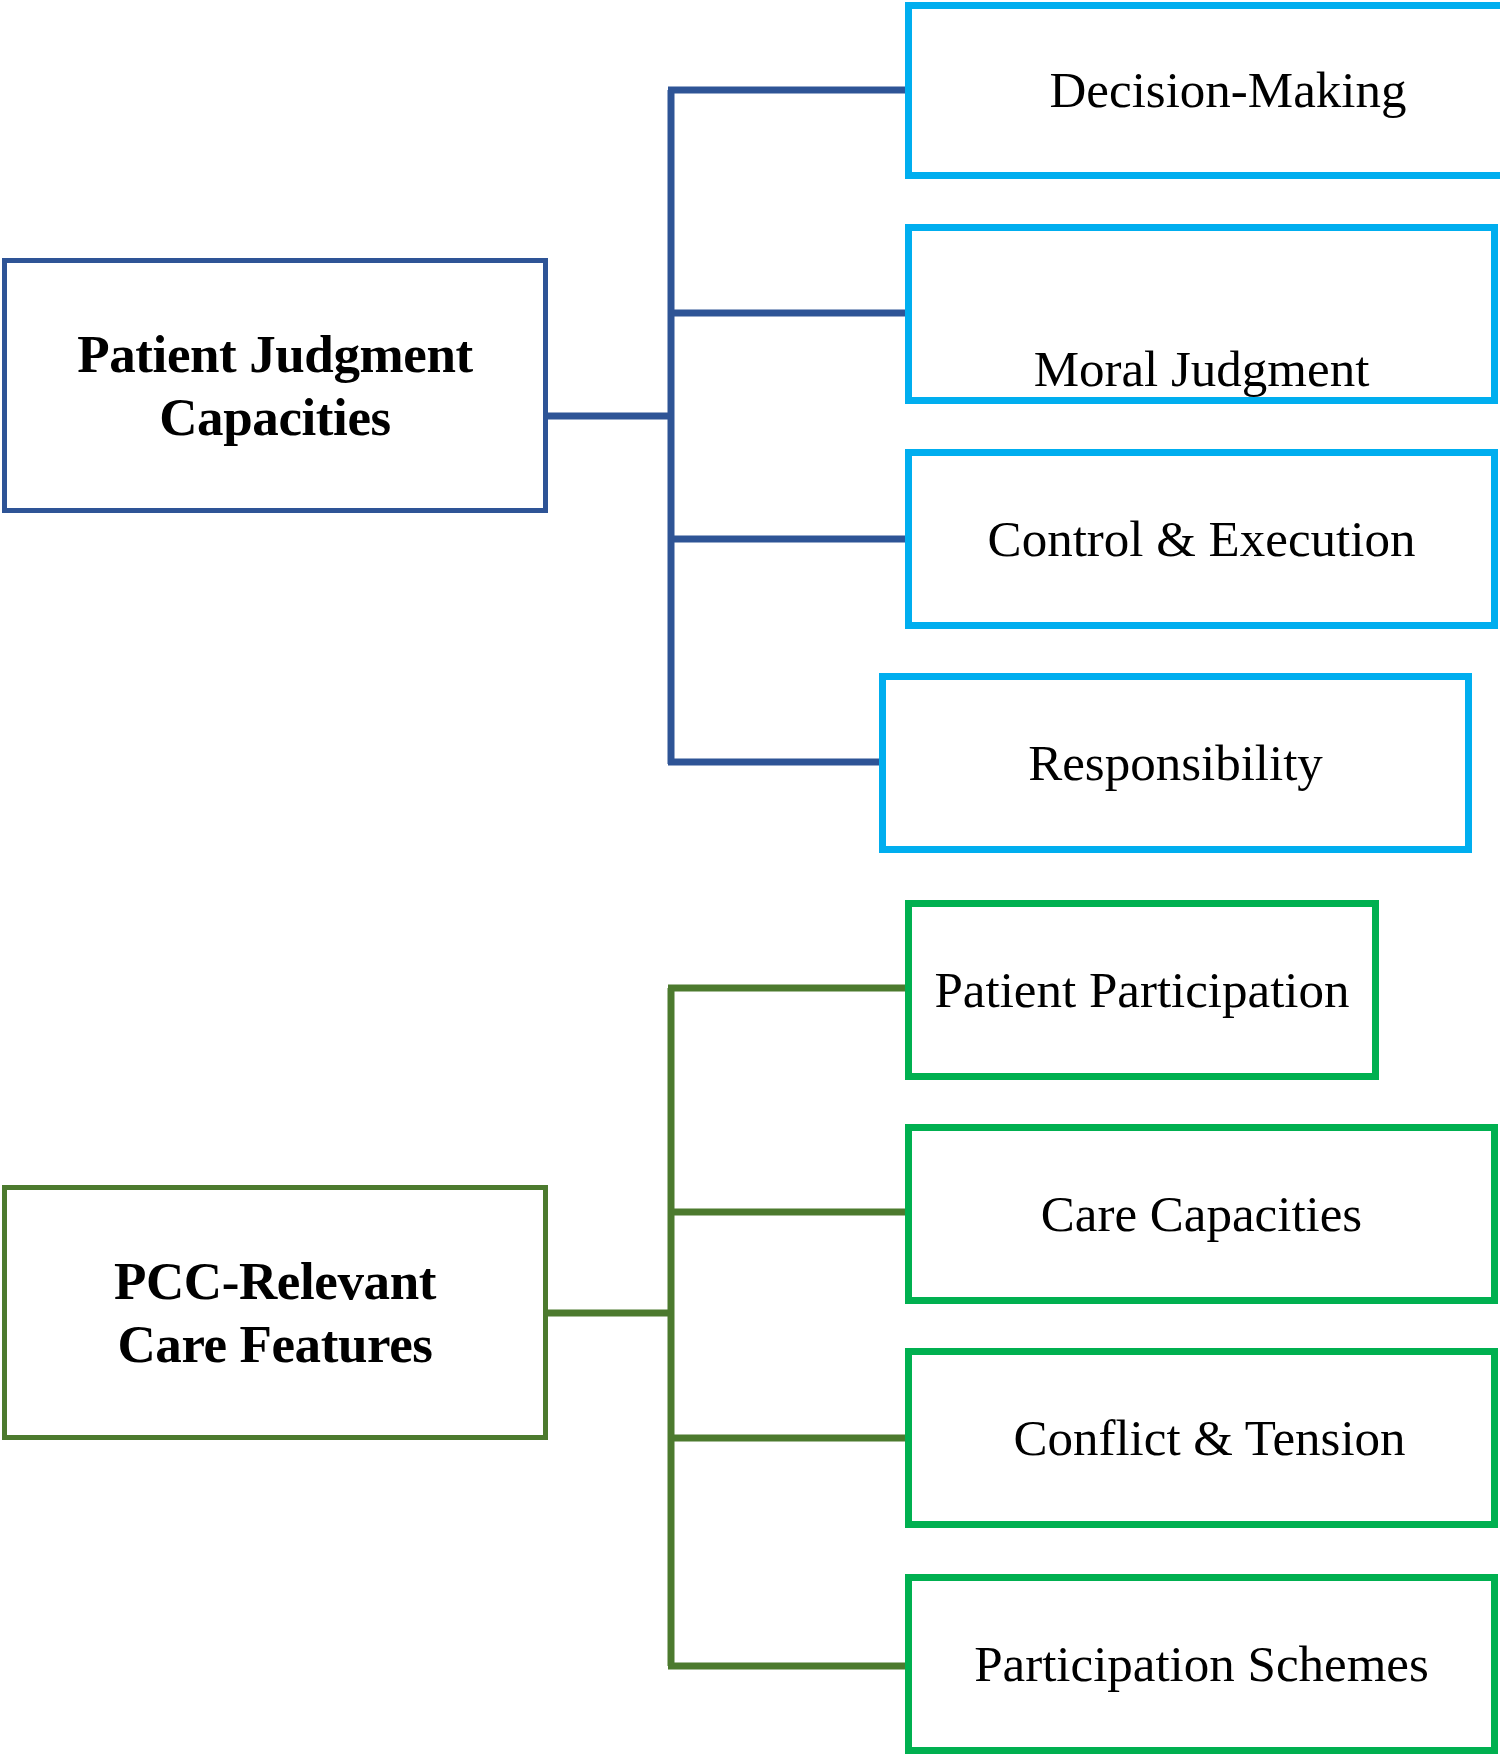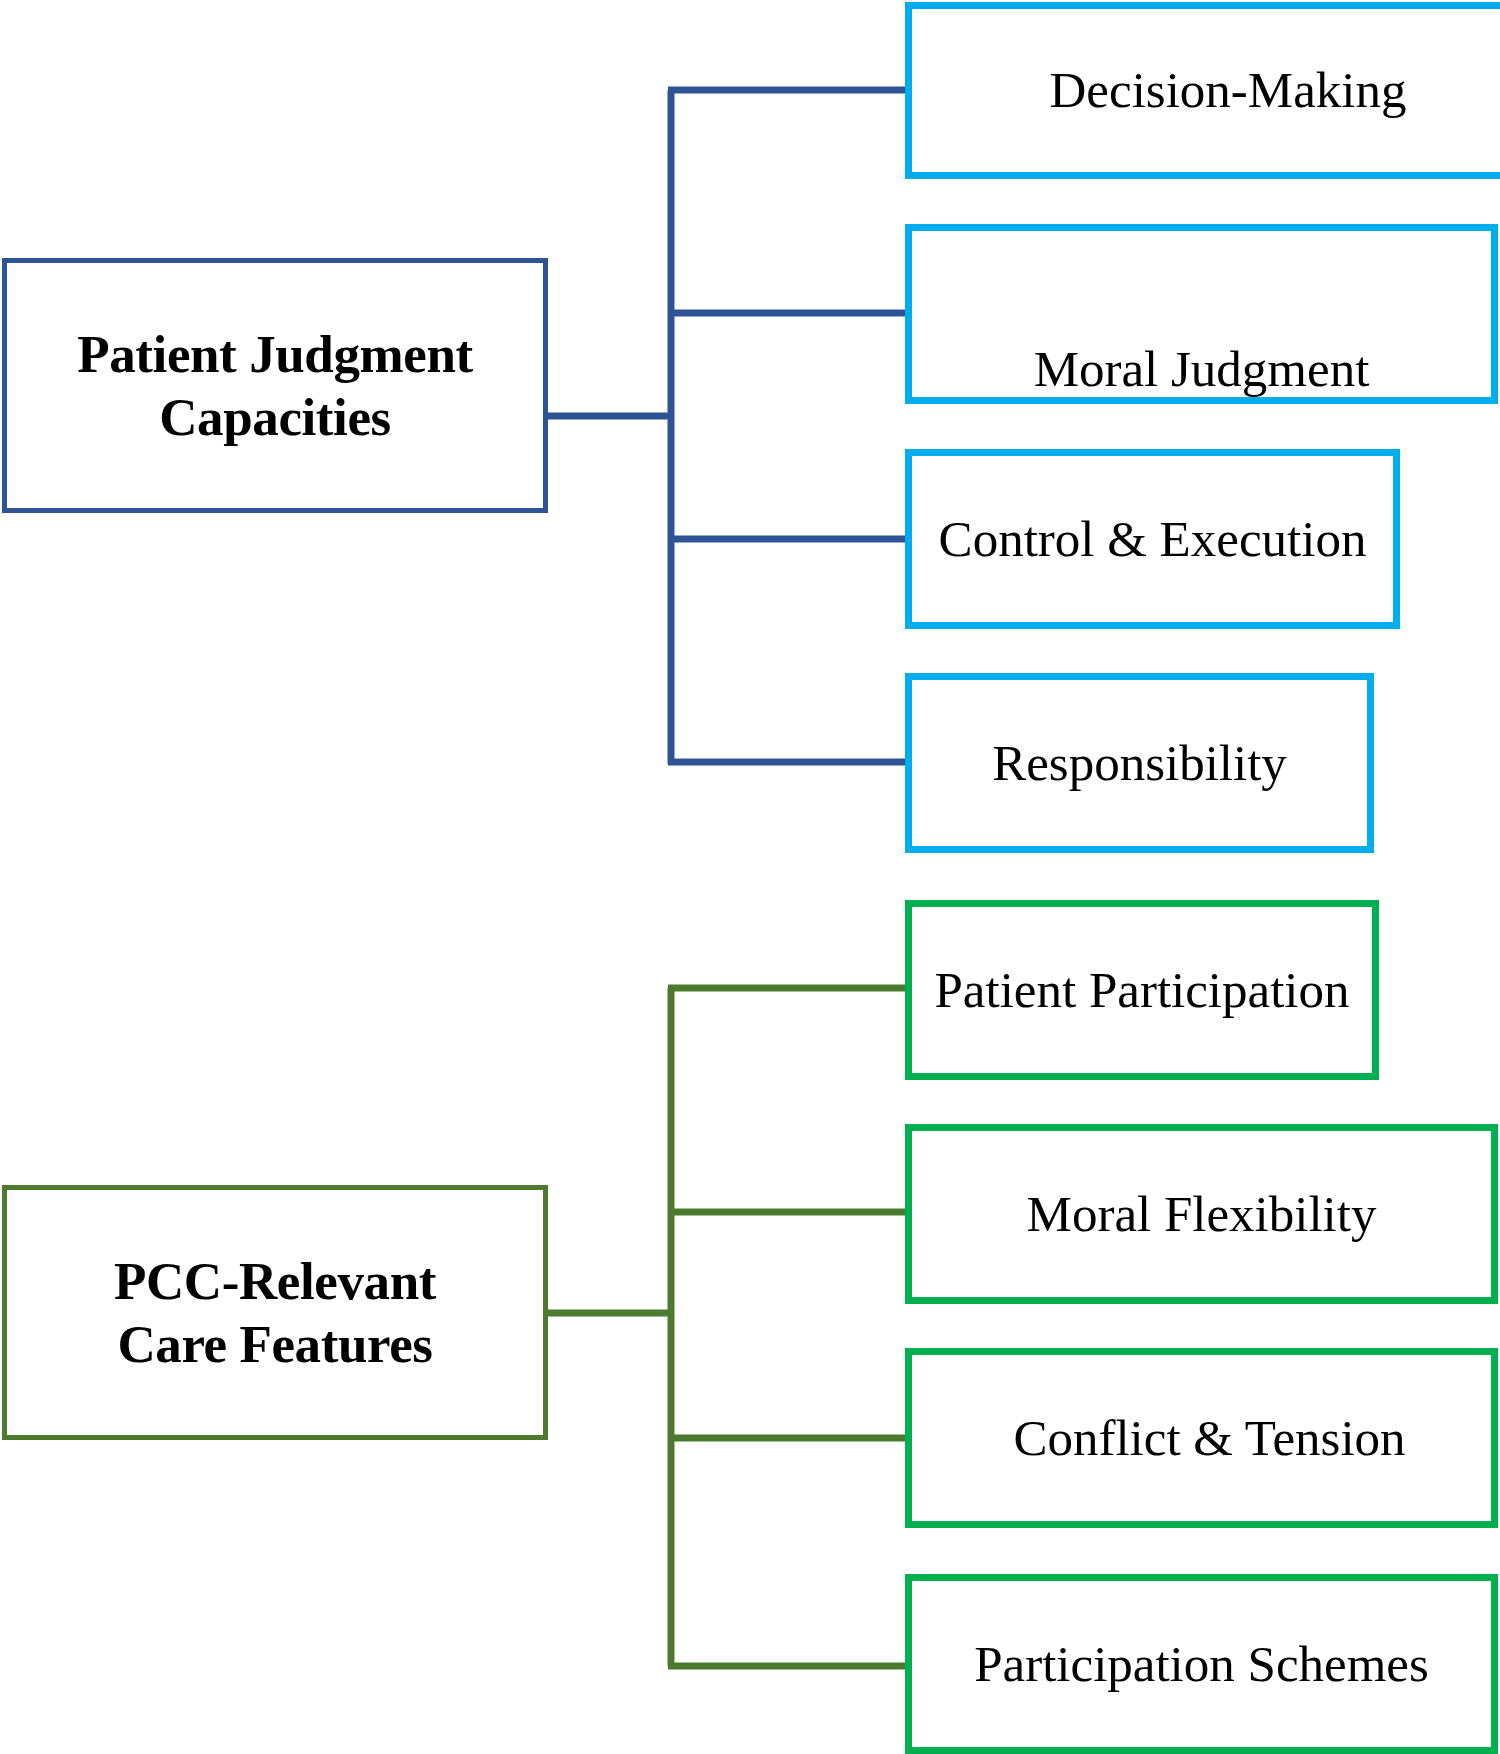--- a/index.html
+++ b/index.html
@@ -100,41 +100,41 @@
   </div>
 
   <div class="node-box leaf-node" style="left:905px; top:2px; width:646px; height:177px; border-color:#00AEEF;">
     <div class="leaf-label">Decision-Making</div>
   </div>
 
   <div class="node-box leaf-node" style="left:905px; top:224px; width:593px; height:180px; border-color:#00AEEF;align-items:flex-end;">
     <div class="leaf-label">Moral Judgment</div>
   </div>
 
-  <div class="node-box leaf-node" style="left:905px; top:449px; width:495px; height:180px; border-color:#00AEEF;">
+  <div class="node-box leaf-node" style="left:905px; top:449px; width:593px; height:180px; border-color:#00AEEF;">
     <div class="leaf-label">Control &amp; Execution</div>
   </div>
 
-  <div class="node-box leaf-node" style="left:905px; top:673px; width:469px; height:180px; border-color:#00AEEF;">
+  <div class="node-box leaf-node" style="left:879px; top:673px; width:593px; height:180px; border-color:#00AEEF;">
     <div class="leaf-label">Responsibility</div>
   </div>
 
   <div class="node-box root-node" style="left:2px; top:1185px; width:546px; height:255px; border-color:#4C7A2E;">
     <div class="root-label">
       <span>PCC-Relevant</span><br>
       <span>Care Features</span>
     </div>
   </div>
 
   <div class="node-box leaf-node" style="left:905px; top:900px; width:474px; height:180px; border-color:#00B050;">
     <div class="leaf-label">Patient Participation</div>
   </div>
 
   <div class="node-box leaf-node" style="left:905px; top:1124px; width:593px; height:180px; border-color:#00B050;">
-    <div class="leaf-label">Moral Flexibility</div>
+    <div class="leaf-label">Care Capacities</div>
   </div>
 
   <div class="node-box leaf-node" style="left:905px; top:1348px; width:593px; height:180px; border-color:#00B050;padding-left:16px;">
     <div class="leaf-label">Conflict &amp; Tension</div>
   </div>
 
   <div class="node-box leaf-node" style="left:905px; top:1574px; width:593px; height:180px; border-color:#00B050;">
     <div class="leaf-label">Participation Schemes</div>
   </div>
 

